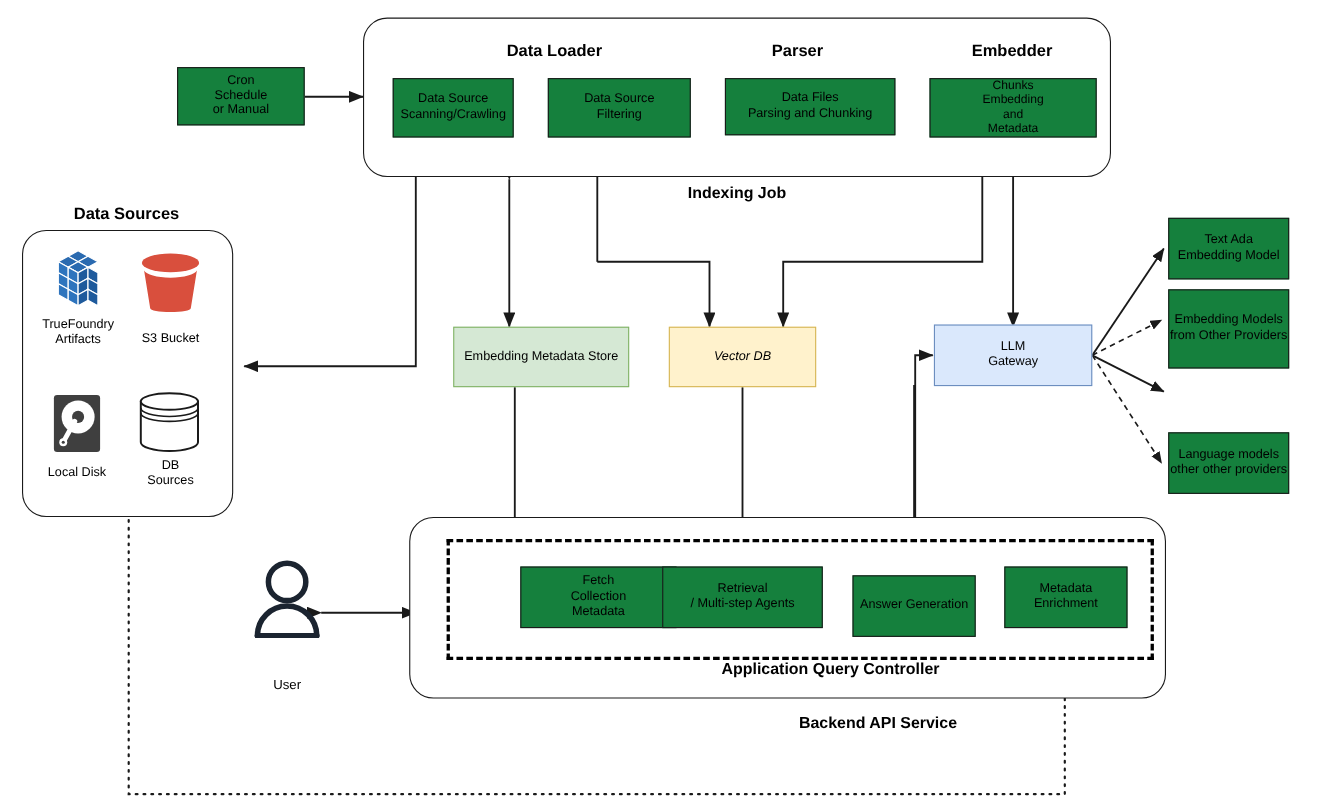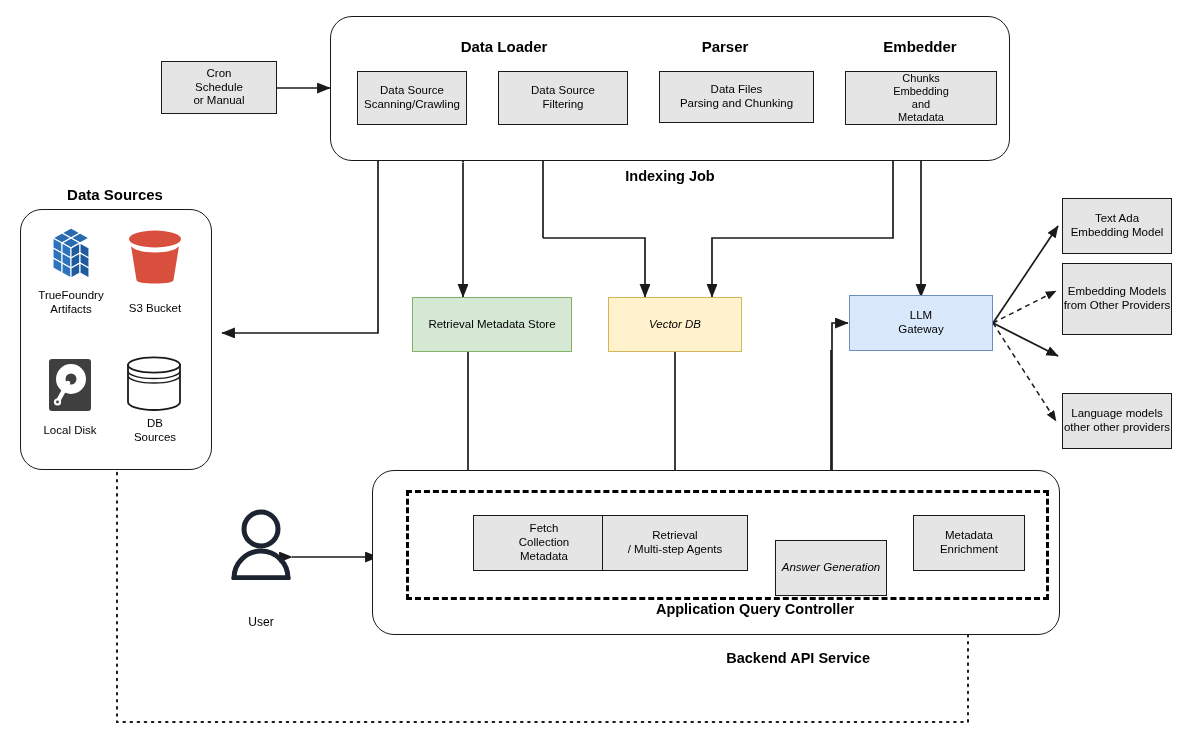--- a/index.html
+++ b/index.html
@@ -31,21 +31,21 @@
     box-sizing: border-box;
     display: flex;
     align-items: center;
     justify-content: center;
     text-align: center;
     line-height: 1.2;
     color: #000000;
   }
   .plainbox {
     border: 1.6px solid #1a1a1a;
-    background: #e5e5e5;
+    background: #15803d;
     font-size: 11.5px;
   }
   .bigbox {
     border: 1.8px solid #1a1a1a;
     background: #ffffff;
     border-radius: 22px;
   }
   .dashbox {
     border: 3.2px dashed #000000;
     background: transparent;
@@ -243,21 +243,21 @@
     <svg viewBox="0 0 60 56" width="60" height="56">
       <path d="M4,9 L4,46 C4,50.4 15.6,54 30,54 C44.4,54 56,50.4 56,46 L56,9 Z" fill="#ffffff" stroke="#1a1a1a" stroke-width="1.8"></path>
       <ellipse cx="30" cy="9" rx="26" ry="7.6" fill="#ffffff" stroke="#1a1a1a" stroke-width="1.8"></ellipse>
       <path d="M4,15 C4,19.2 15.6,22.6 30,22.6 C44.4,22.6 56,19.2 56,15" fill="none" stroke="#1a1a1a" stroke-width="1.5"></path>
       <path d="M4,19.5 C4,23.7 15.6,27.1 30,27.1 C44.4,27.1 56,23.7 56,19.5" fill="none" stroke="#1a1a1a" stroke-width="1.5"></path>
     </svg>
   </div>
   <div class="srclabel" style="left:112px; top:417px; width:86px;">DB
 Sources</div>
 
-  <div class="node grn" style="left:412px; top:297px; width:160px; height:55px;">Retrieval Metadata Store</div>
+  <div class="node grn" style="left:412px; top:297px; width:160px; height:55px;">Embedding Metadata Store</div>
   <div class="node yel" style="left:608px; top:297px; width:134px; height:55px;">Vector DB</div>
   <div class="node blu" style="left:849px; top:295px; width:144px; height:56px; white-space:pre-line;">LLM
 Gateway</div>
 
   <div class="node plainbox" style="left:1062px; top:198px; width:110px; height:56px; white-space:pre-line;">Text Ada
 Embedding Model</div>
   <div class="node plainbox" style="left:1062px; top:263px; width:110px; height:72px; white-space:pre-line;">Embedding Models
 from Other Providers</div>
   <div class="node plainbox" style="left:1062px; top:393px; width:110px; height:56px; white-space:pre-line;">Language models
 other other providers</div>
@@ -266,21 +266,21 @@
   <div class="sectiontitle" style="left:640px; top:650px; width:230px;text-align:right;">Backend API Service</div>
 
   <div class="node dashbox" style="left:406px; top:490px; width:643px; height:110px;"></div>
   <div class="sectiontitle" style="left:615px; top:601px; width:280px;">Application Query Controller</div>
 
   <div class="node plainbox" style="left:433px; top:515px; width:142px; height:56px; white-space:pre-line;margin-left:40px;">Fetch
 Collection
 Metadata</div>
   <div class="node plainbox" style="left:602px; top:515px; width:146px; height:56px; white-space:pre-line;">Retrieval
 / Multi-step Agents</div>
-  <div class="node plainbox" style="left:775px; top:540px; width:112px; height:56px; white-space:pre-line;font-style:italic;">Answer Generation</div>
+  <div class="node plainbox" style="left:775px; top:523px; width:112px; height:56px; white-space:pre-line;">Answer Generation</div>
   <div class="node plainbox" style="left:913px; top:515px; width:112px; height:56px; white-space:pre-line;">Metadata
 Enrichment</div>
 
   <div class="iconwrap" style="left:230px; top:508px; width:62px; height:72px;">
     <svg viewBox="0 0 62 72" width="62" height="72">
       <circle cx="31" cy="21" r="17" fill="none" stroke="#1b2430" stroke-width="5"></circle>
       <path d="M4,70 A27,27 0 0 1 58,70 Z" fill="none" stroke="#1b2430" stroke-width="5" stroke-linejoin="round"></path>
       <path d="M4,70 L58,70" stroke="#1b2430" stroke-width="5" stroke-linecap="round"></path>
     </svg>
   </div>

